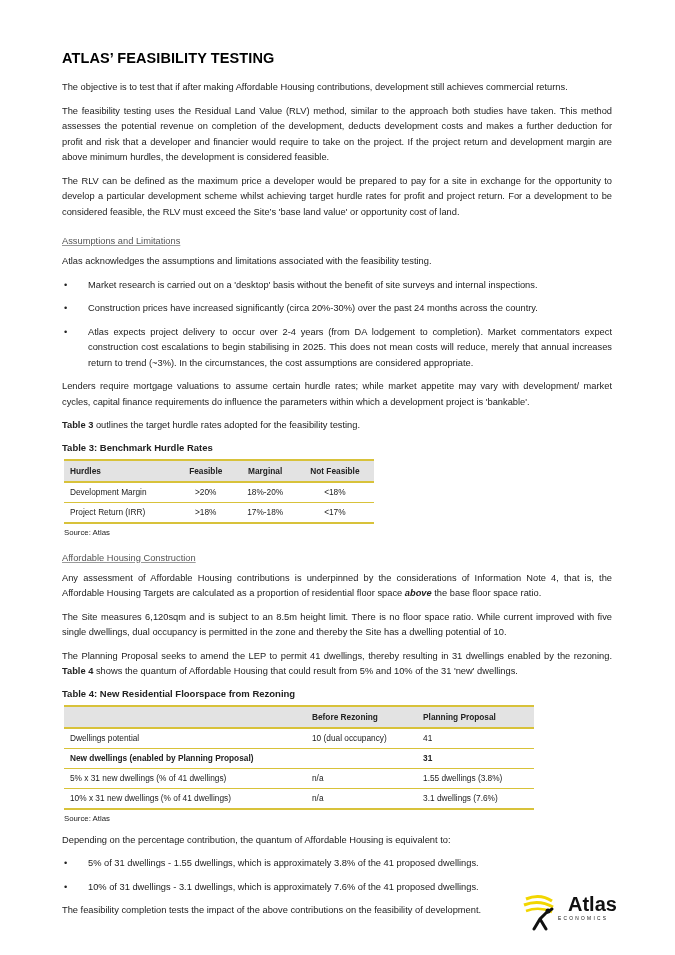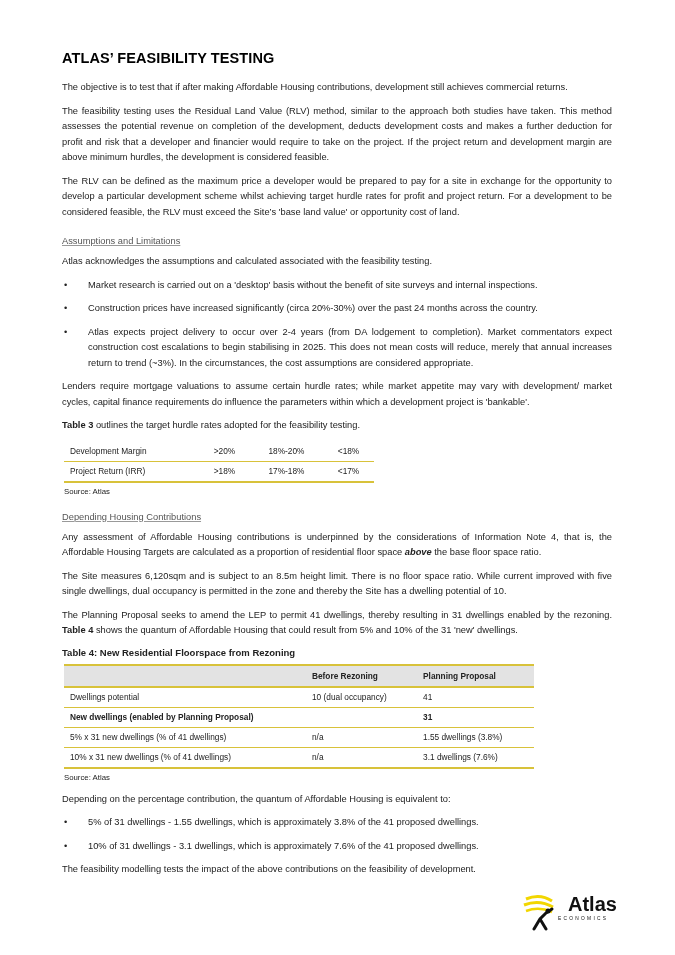--- a/index.html
+++ b/index.html
@@ -34,48 +34,55 @@
 <body>
 
 <div class="page">
   <h1>ATLAS’ FEASIBILITY TESTING</h1>
 
   <p>The objective is to test that if after making Affordable Housing contributions, development still achieves commercial returns.</p>
   <p>The feasibility testing uses the Residual Land Value (RLV) method, similar to the approach both studies have taken. This method assesses the potential revenue on completion of the development, deducts development costs and makes a further deduction for profit and risk that a developer and financier would require to take on the project. If the project return and development margin are above minimum hurdles, the development is considered feasible.</p>
   <p>The RLV can be defined as the maximum price a developer would be prepared to pay for a site in exchange for the opportunity to develop a particular development scheme whilst achieving target hurdle rates for profit and project return. For a development to be considered feasible, the RLV must exceed the Site’s 'base land value' or opportunity cost of land.</p>
 
   <span class="subhead">Assumptions and Limitations</span>
-  <p>Atlas acknowledges the assumptions and calculated associated with the feasibility testing.</p>
+  <p>Atlas acknowledges the assumptions and limitations associated with the feasibility testing.</p>
   <ul>
     <li><span class="bullet">•</span><span>Market research is carried out on a 'desktop' basis without the benefit of site surveys and internal inspections.</span></li>
     <li><span class="bullet">•</span><span>Construction prices have increased significantly (circa 20%-30%) over the past 24 months across the country.</span></li>
     <li><span class="bullet">•</span><span>Atlas expects project delivery to occur over 2-4 years (from DA lodgement to completion). Market commentators expect construction cost escalations to begin stabilising in 2025. This does not mean costs will reduce, merely that annual increases return to trend (~3%). In the circumstances, the cost assumptions are considered appropriate.</span></li>
   </ul>
   <p>Lenders require mortgage valuations to assume certain hurdle rates; while market appetite may vary with development/ market cycles, capital finance requirements do influence the parameters within which a development project is 'bankable'.</p>
   <p><b>Table 3</b><span> outlines the target hurdle rates adopted for the feasibility testing.</span></p>
 
+  <div class="tbl-title">Table 3: Benchmark Hurdle Rates</div>
   <table class="t3">
     <tbody>
+        <tr>
+      <th>Hurdles</th>
+      <th>Feasible</th>
+      <th>Marginal</th>
+      <th>Not Feasible</th>
+    </tr>
     <tr>
       <td>Development Margin</td>
       <td>&gt;20%</td>
       <td>18%-20%</td>
       <td>&lt;18%</td>
     </tr>
     <tr class="last">
       <td>Project Return (IRR)</td>
       <td>&gt;18%</td>
       <td>17%-18%</td>
       <td>&lt;17%</td>
     </tr>
   </tbody>
     </table>
   <div class="source">Source: Atlas</div>
 
-  <span class="subhead">Depending Housing Contributions</span>
+  <span class="subhead">Affordable Housing Construction</span>
   <p><span>Any assessment of Affordable Housing contributions is underpinned by the considerations of Information Note 4, that is, the Affordable Housing Targets are calculated as a proportion of residential floor space </span><b><i>above</i></b><span> the base floor space ratio.</span></p>
   <p>The Site measures 6,120sqm and is subject to an 8.5m height limit. There is no floor space ratio. While current improved with five single dwellings, dual occupancy is permitted in the zone and thereby the Site has a dwelling potential of 10.</p>
   <p><span>The Planning Proposal seeks to amend the LEP to permit 41 dwellings, thereby resulting in 31 dwellings enabled by the rezoning. </span><b>Table 4</b><span> shows the quantum of Affordable Housing that could result from 5% and 10% of the 31 'new' dwellings.</span></p>
 
   <div class="tbl-title">Table 4: New Residential Floorspace from Rezoning</div>
   <table class="t4">
     <tbody>
         <tr>
       <th style="width:230px"></th>
       <th>Before Rezoning</th>
@@ -103,21 +110,21 @@
     </tr>
   </tbody>
     </table>
   <div class="source">Source: Atlas</div>
 
   <p>Depending on the percentage contribution, the quantum of Affordable Housing is equivalent to:</p>
   <ul>
     <li><span class="bullet">•</span><span>5% of 31 dwellings - 1.55 dwellings, which is approximately 3.8% of the 41 proposed dwellings.</span></li>
     <li><span class="bullet">•</span><span>10% of 31 dwellings - 3.1 dwellings, which is approximately 7.6% of the 41 proposed dwellings.</span></li>
   </ul>
-  <p>The feasibility modelling tests the impact of the above contributions on the feasibility of development.</p>
+  <p>The feasibility completion tests the impact of the above contributions on the feasibility of development.</p>
 </div>
 
 <div class="footer">Page 4</div>
 
 <div class="logo">
   <svg width="36" height="38" viewBox="0 0 36 38" style="position:absolute;left:0;top:0">
     <path d="M4 6 Q18 0 30 8" stroke="#f2d600" stroke-width="3" fill="none"></path>
     <path d="M2 12 Q17 6 31 14" stroke="#f2d600" stroke-width="3" fill="none"></path>
     <path d="M4 18 Q17 13 30 19" stroke="#f2d600" stroke-width="2.5" fill="none"></path>
     <path d="M24 20 L18 26 L12 36 M18 26 L24 36 M24 20 L30 16" stroke="#111" stroke-width="3" fill="none" stroke-linecap="round"></path>

